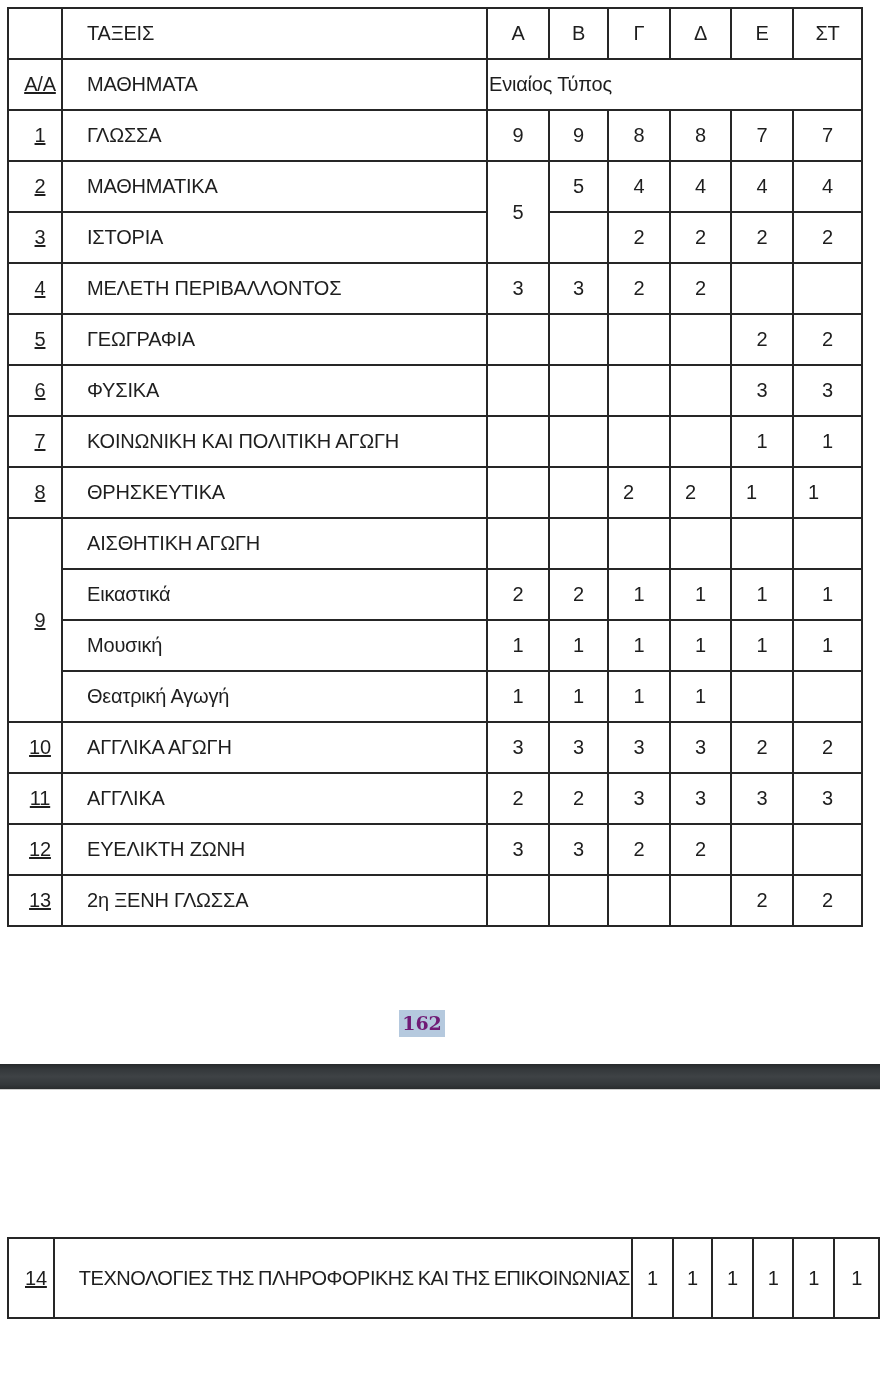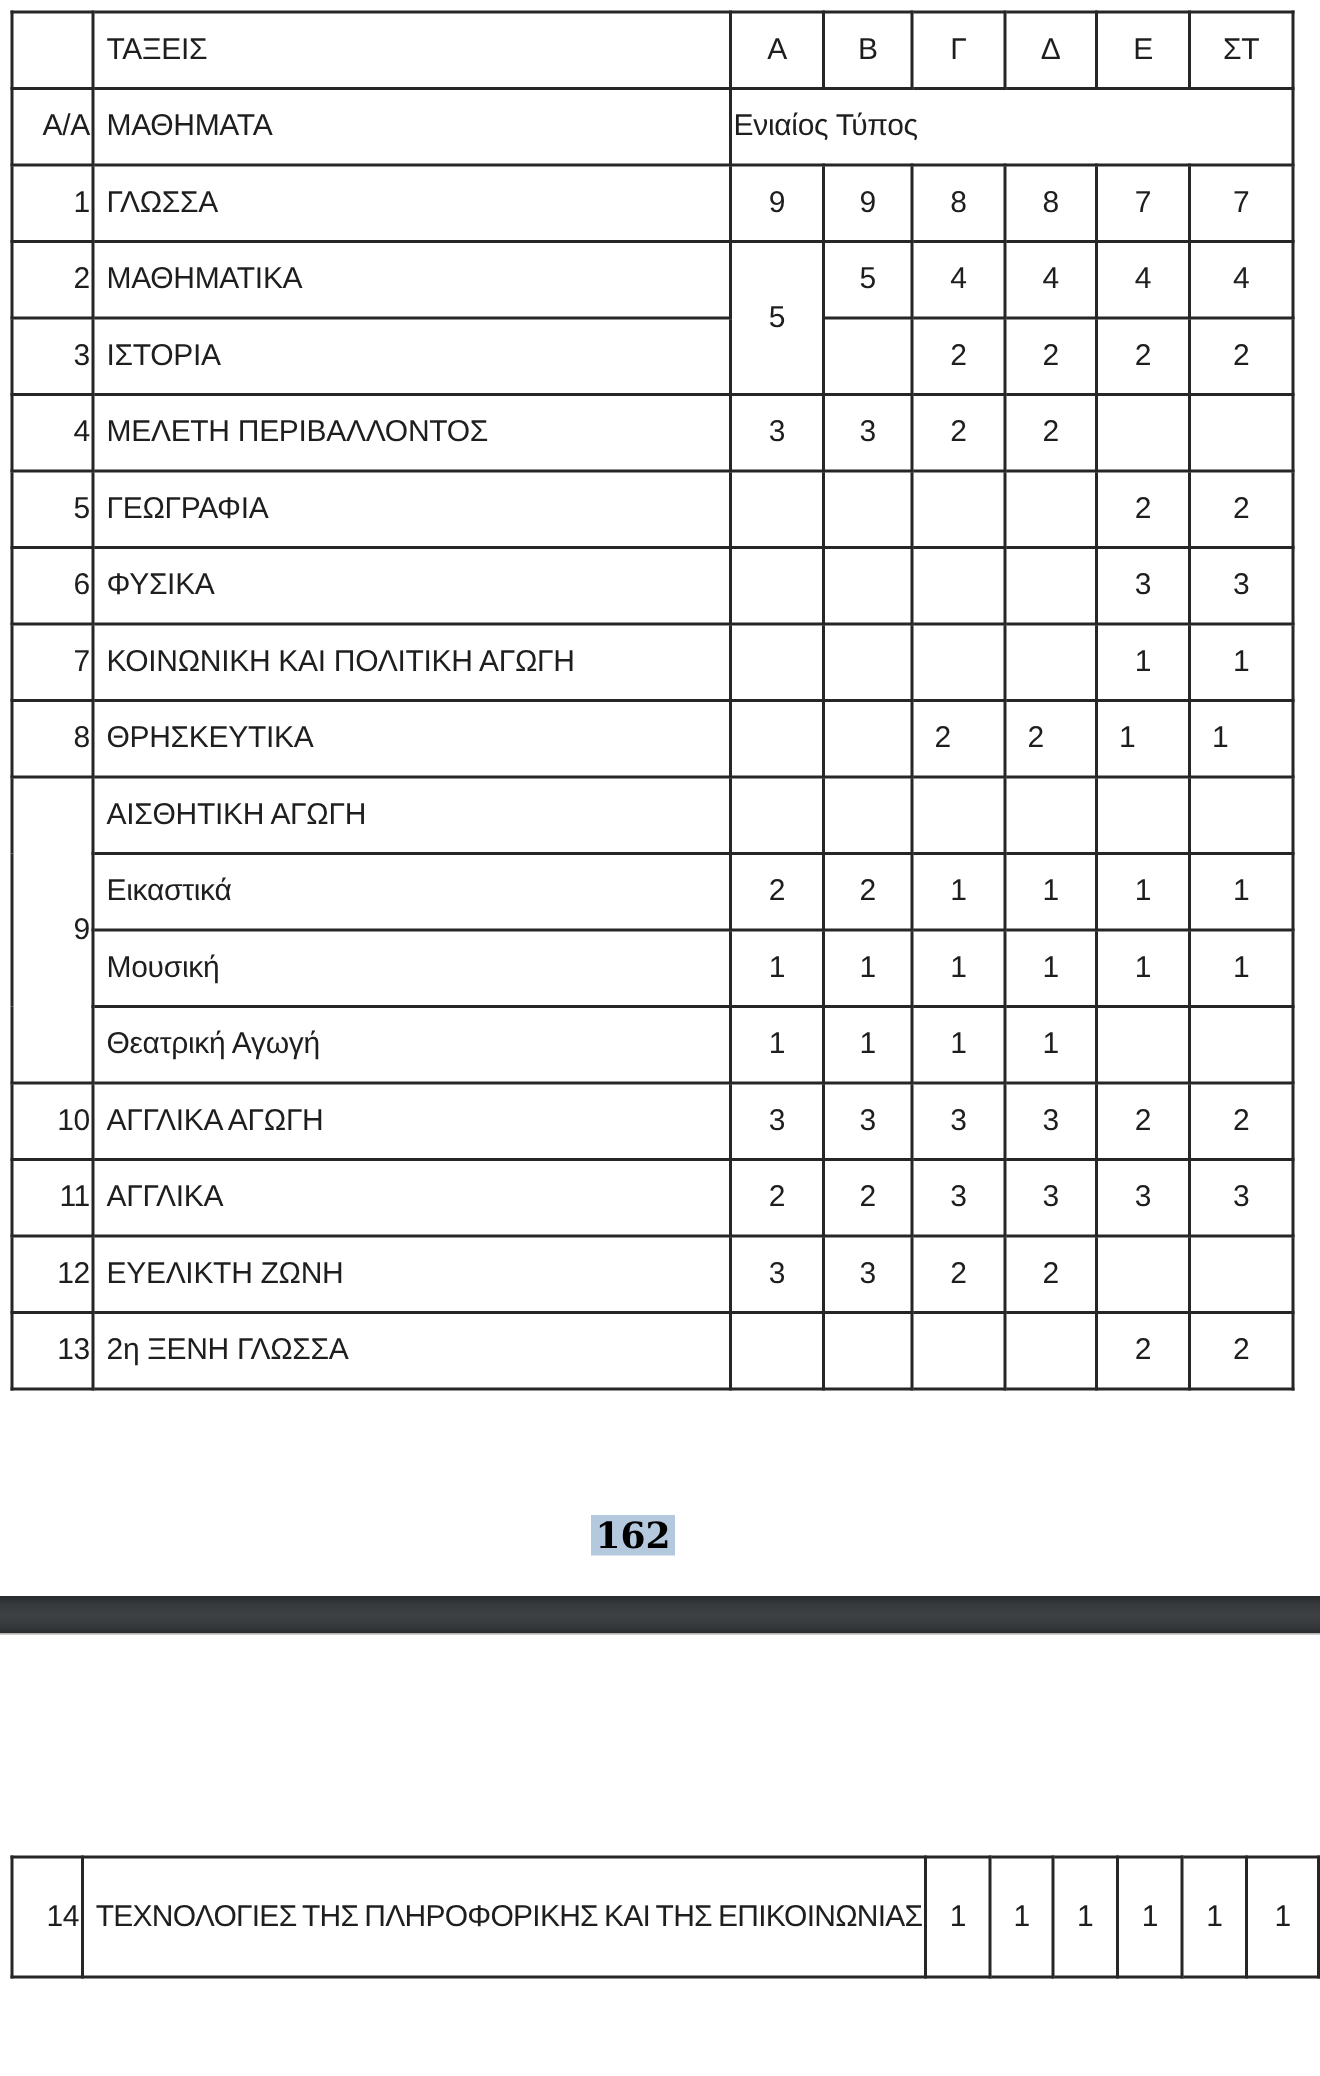--- a/index.html
+++ b/index.html
@@ -5,22 +5,22 @@
   html,body{margin:0;padding:0;background:#ffffff;}
   #frame{position:relative;width:880px;height:1384px;background:#ffffff;overflow:hidden;
          font-family:"Liberation Sans",sans-serif;color:#1e1e1e;}
 
   table.sched{border-collapse:collapse;table-layout:fixed;letter-spacing:-0.2px;}
   table.sched td{border:2px solid #262626;height:47px;vertical-align:middle;
                  font-size:20px;color:#1e1e1e;overflow:hidden;white-space:nowrap;}
   #table1{position:absolute;left:7px;top:7px;}
   #table2{position:absolute;left:7px;top:1237px;}
 
-  td.cn{text-align:right;padding-left:11px;}           
-  td.cs{text-align:left;padding-left:8px;}           
+  td.cn{text-align:center;padding-left:11px;text-decoration:underline;}           
+  td.cs{text-align:left;padding-left:24px;}           
   td.ch{text-align:center;}                           
   td.lt{text-align:left;padding-left:14px;}           
   td.span6{text-align:left;}
 
   td.hb-t{border-top-style:hidden;}                   
   td.lb-b{border-bottom:1px solid #cfd4d8;}           
   td.lb-t{border-top:1px solid #cfd4d8;margin-left:13px;}
   td.flb-b{border-bottom:1px solid #e2e8ee;}
   td.flb-t{border-top:1px solid #e2e8ee;}
 
@@ -28,22 +28,22 @@
 
   td.stub{position:relative;border-left-style:hidden;}
   td.stub .stub-line{position:absolute;left:-2px;top:-1px;width:2px;height:28px;background:#262626;}
 
   td.wrap2{white-space:normal;line-height:31px;letter-spacing:-0.5px;word-spacing:-1px;}
   #table2 td{height:48px;}
   #table2 tr.row14 td{height:76px;margin-top:10px;}
 
   #pagenum{position:absolute;top:1010px;left:0;width:100%;text-align:center;}
   #pagenum .hl-box{display:inline-block;transform:translateX(-18px);
-      background:#b5c9de;color:#000000;font-family:"DejaVu Serif",serif;
-      font-weight:bold;font-size:24px;line-height:27px;padding:0 3px;}
+      background:#b5c9de;color:#701a75;font-family:"DejaVu Serif",serif;
+      font-weight:bold;font-size:19px;line-height:27px;padding:0 3px;}
 
   #pagebar{position:absolute;left:0;top:1064px;width:880px;height:25px;
       background:linear-gradient(180deg,#26292b 0%,#34383b 20%,#3e4245 50%,#34383b 82%,#292c2e 100%);
       border-bottom:1px solid #cfcfcf;}
 </style>
 </head>
 <body>
 
 <div id="frame">
 

